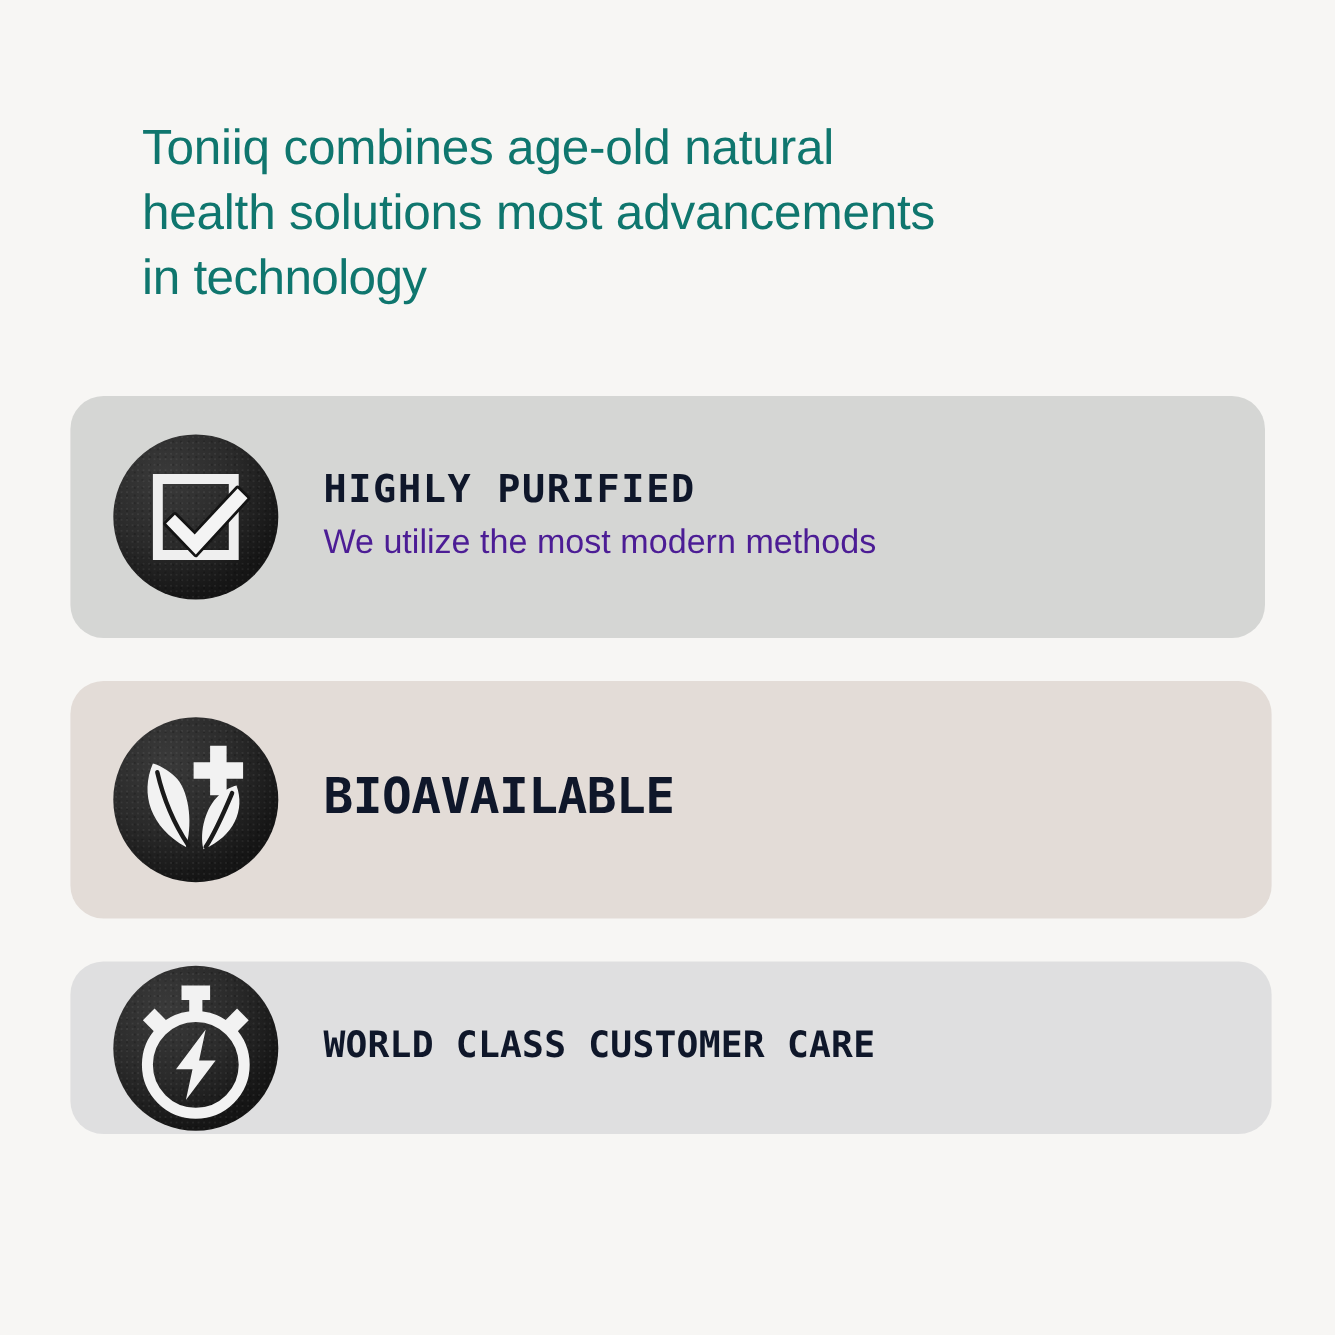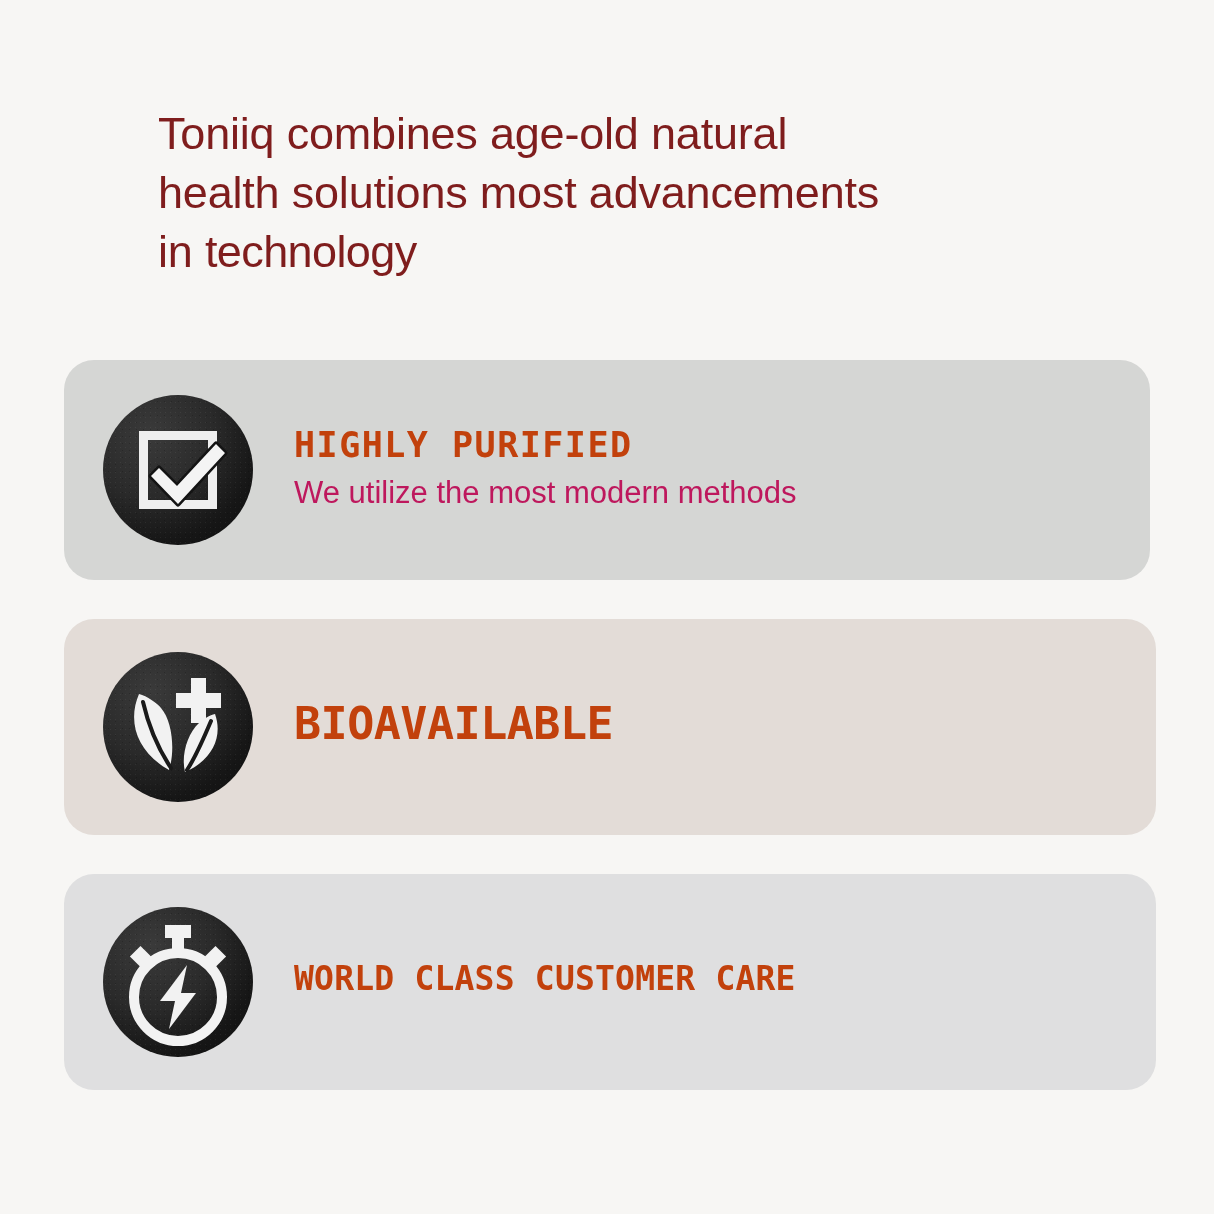--- a/index.html
+++ b/index.html
@@ -16,26 +16,26 @@
   .page {
     position: relative;
     width: 1214px;
     height: 1214px;
     box-sizing: border-box;
   }
 
   
   .headline {
     position: absolute;
-    left: 158px;
+    left: 129px;
     top: 104px;
     width: 900px;
     font-size: 45px;
     line-height: 59px;
-    color: #7f1d1d;
+    color: #0f766e;
     font-weight: 300;
     letter-spacing: -0.2px;
   }
   .headline .strong {
     font-weight: 400;
     letter-spacing: -0.6px;
   }
 
   
   .cards {
@@ -48,21 +48,21 @@
     position: relative;
     box-sizing: border-box;
     border-radius: 30px;
     display: flex;
     align-items: center;
     padding-left: 39px;
     margin-bottom: 39px;
   }
   .card-1 { height: 220px; background: #d5d6d4; width: 1086px; }
   .card-2 { height: 216px; background: #e3dcd7; width: 1092px; }
-  .card-3 { height: 216px; background: #dfdfe0; width: 1092px; }
+  .card-3 { height: 157px; background: #dfdfe0; width: 1092px; }
 
   .icon-wrap {
     flex: 0 0 auto;
     width: 150px;
     height: 150px;
     margin-right: 41px;
     position: relative;
   }
   .icon-disc {
     position: absolute;
@@ -94,34 +94,34 @@
     z-index: 2;
   }
 
   .card-text {
     flex: 1 1 auto;
     padding-right: 24px;
   }
   .card-title {
     font-family: "DejaVu Sans Mono", monospace;
     font-weight: 700;
-    color: #c2410c;
+    color: #0f172a;
     font-size: 35px;
     line-height: 40px;
     margin: 0 0 6px 0;
     white-space: nowrap;
   }
   .card-1 .card-title { letter-spacing: 1.5px; font-size: 35px; }
   .card-2 .card-title { letter-spacing: -0.5px; font-size: 45px; }
   .card-3 .card-title { letter-spacing: 0.2px; font-size: 33px; }
 
   .card-desc {
     font-family: "Liberation Sans", sans-serif;
     font-weight: 300;
-    color: #be185d;
+    color: #4c1d95;
     font-size: 31px;
     line-height: 44px;
     margin: 0;
   }
   .card-desc span { display: block; }
 </style>
 </head>
 <body>
 
 <div class="page">

